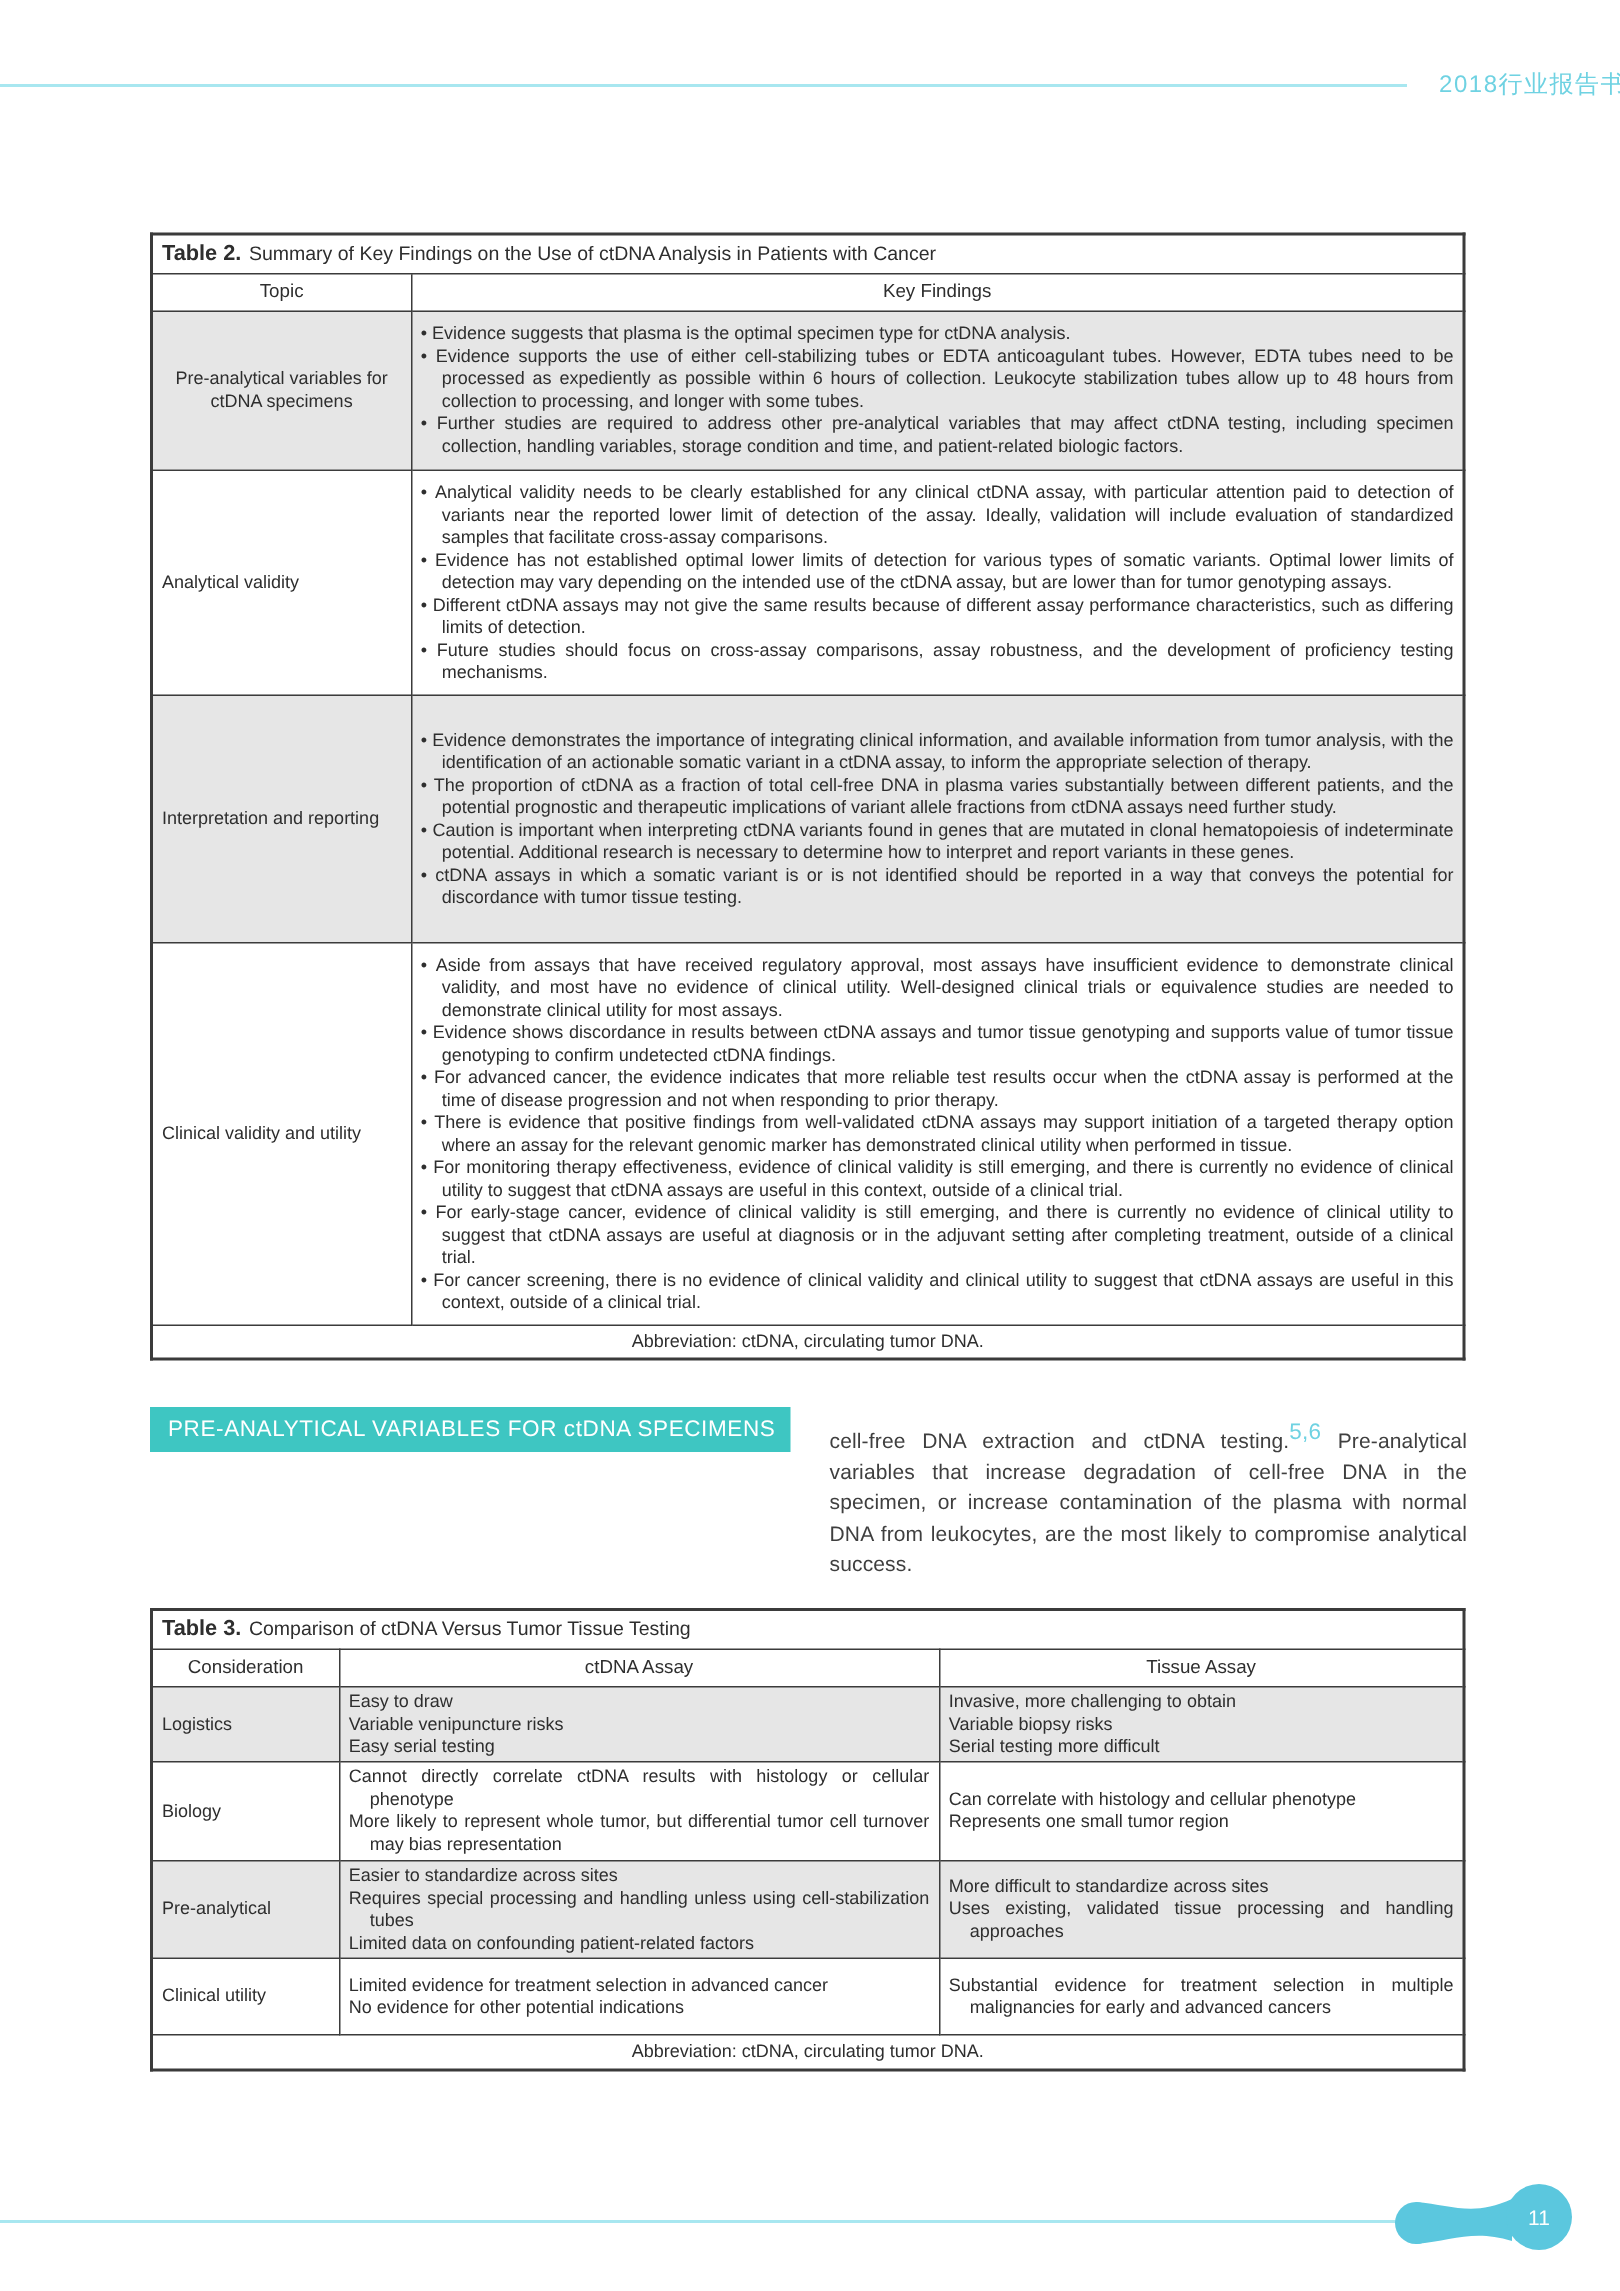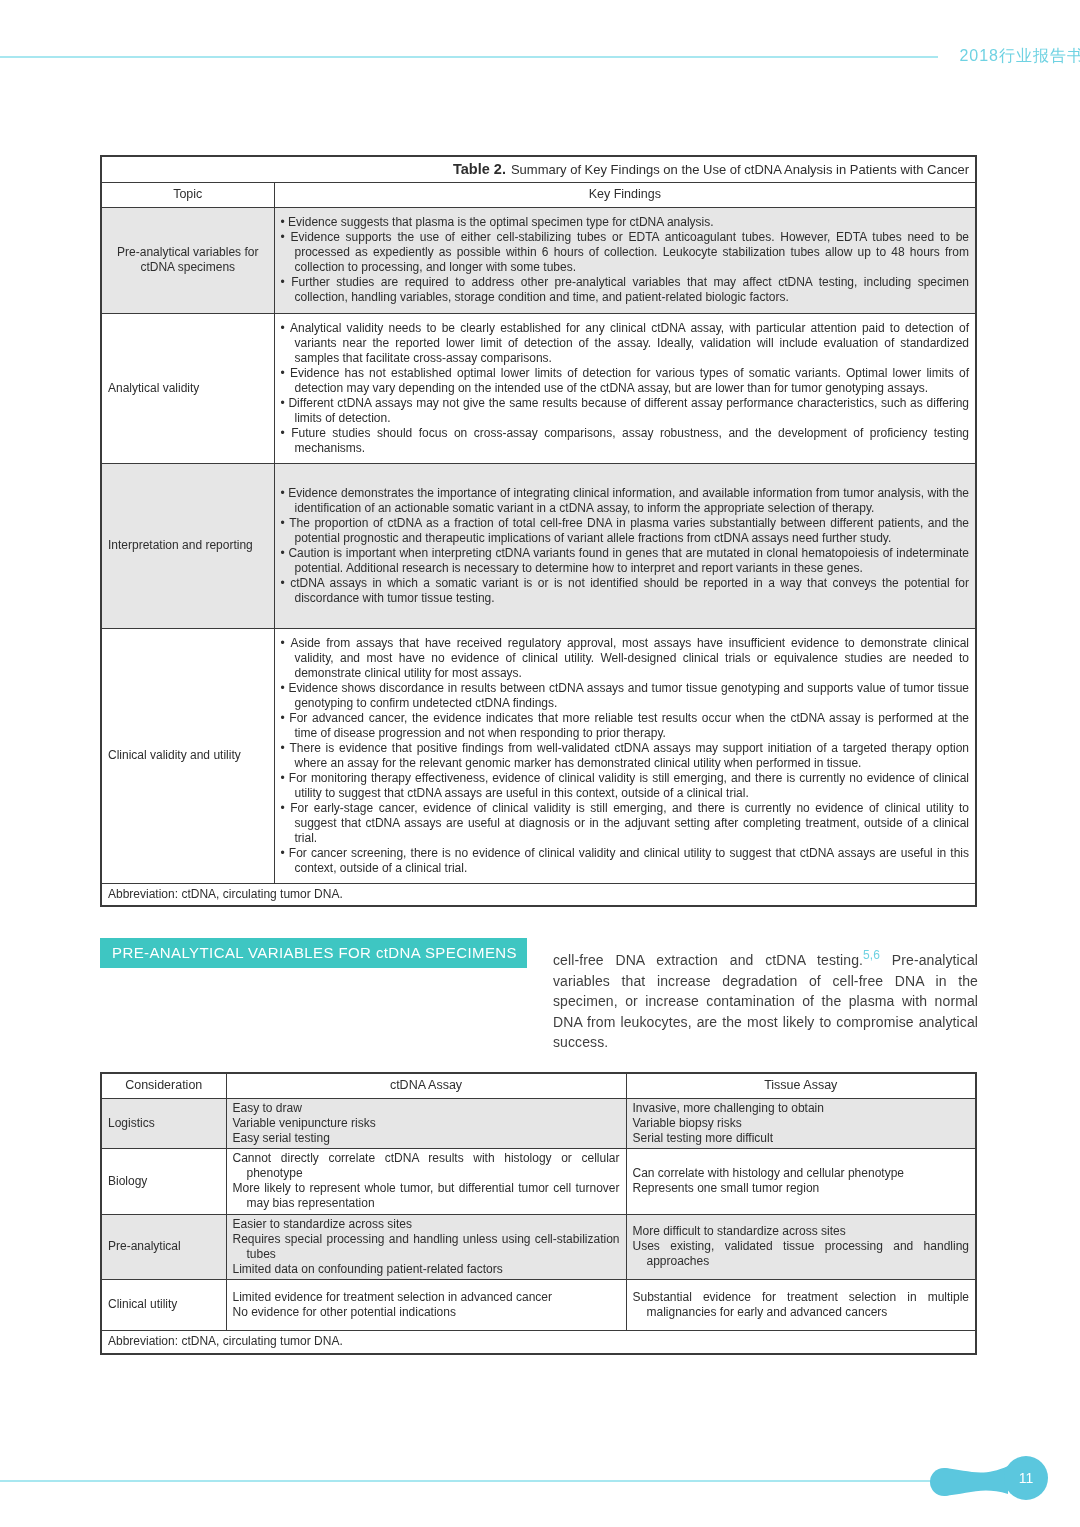--- a/index.html
+++ b/index.html
@@ -38,54 +38,54 @@
     border:2px solid var(--border);
   }
   table.doc td{
     border:1px solid var(--border);
     padding:2px 6px;
     vertical-align:middle;
     word-wrap:break-word;
   }
   .t2{top:155px;}
   .t3{top:1072px;}
-  .title-row td{text-align:right;padding:4px 6px;font-size:13px;}
+  .title-row td{text-align:left;padding:4px 6px;font-size:13px;}
   .title-prefix{font-weight:bold;font-size:14.5px;margin-right:5px;}
   .head-row td{text-align:center;font-size:12.5px;}
   tr.stripe td{background:var(--stripe);}
   .topic-cell{text-align:left;}
   .topic-center{text-align:center;}
   ul.bullets{list-style:none;margin:0;padding:0;}
   ul.bullets li{
     padding-left:14px;text-indent:-14px;
     text-align:justify;
   }
   ul.bullets li::before{content:"\2022\00a0";}
   .lines{margin:0;padding:0;}
   .lines div{
     padding-left:14px;text-indent:-14px;
     text-align:justify;
   }
-  .foot-row td{text-align:left;font-size:12px;padding:3px 6px;}
+  .foot-row td{text-align:center;font-size:12px;padding:3px 6px;}
   
   .section-heading{
     position:absolute;left:100px;top:938px;width:427px;height:30px;
     background:var(--accent);
     color:#ffffff;font-size:15px;letter-spacing:0.4px;
     line-height:30px;padding-left:12px;box-sizing:border-box;
     white-space:nowrap;overflow:hidden;
   }
   .body-col{
     position:absolute;width:427px;
     font-size:14px;line-height:20.5px;color:var(--body-ink);
     text-align:justify;letter-spacing:0.1px;
   }
   .col-left{left:100px;top:977px;}
   .col-right{left:553px;top:936px;width:425px;}
-  sup.ref{color:var(--accent-text);font-size:12px;line-height:0;}
+  sup.ref{color:var(--accent-text);font-size:15px;line-height:0;}
   
   .bottom-rule{
     position:absolute;top:1480px;left:0;width:934px;height:2px;
     background:var(--accent-light);
   }
   .footer-mark{position:absolute;left:918px;top:1452px;}
   .footer-mark text{
     font-family:"Liberation Sans",sans-serif;
     font-size:14px;fill:#ffffff;
   }
@@ -166,20 +166,23 @@
   <div class="section-heading">PRE-ANALYTICAL VARIABLES FOR ctDNA SPECIMENS</div>
   <p class="body-col col-right"><span>cell-free DNA extraction and ctDNA testing.</span><sup class="ref">5,6</sup><span> Pre-analytical variables that increase degradation of cell-free DNA in the specimen, or increase contamination of the plasma with normal DNA from leukocytes, are the most likely to compromise analytical success.</span></p>
 
   <table class="doc t3">
     <colgroup>
         <col style="width:125px">
         <col style="width:400px">
         <col style="width:350px">
       </colgroup>
     <tbody>
+      <tr class="title-row" style="height:26px">
+        <td colspan="3"><span class="title-prefix">Table 3.</span><span>Comparison of ctDNA Versus Tumor Tissue Testing</span></td>
+      </tr>
       <tr class="head-row" style="height:25px">
         <td>Consideration</td>
         <td>ctDNA Assay</td>
         <td>Tissue Assay</td>
       </tr>
       <tr class="stripe" style="height:49px">
         <td class="topic-cell">Logistics</td>
         <td>
             <div class="lines">
               <div>Easy to draw</div>

